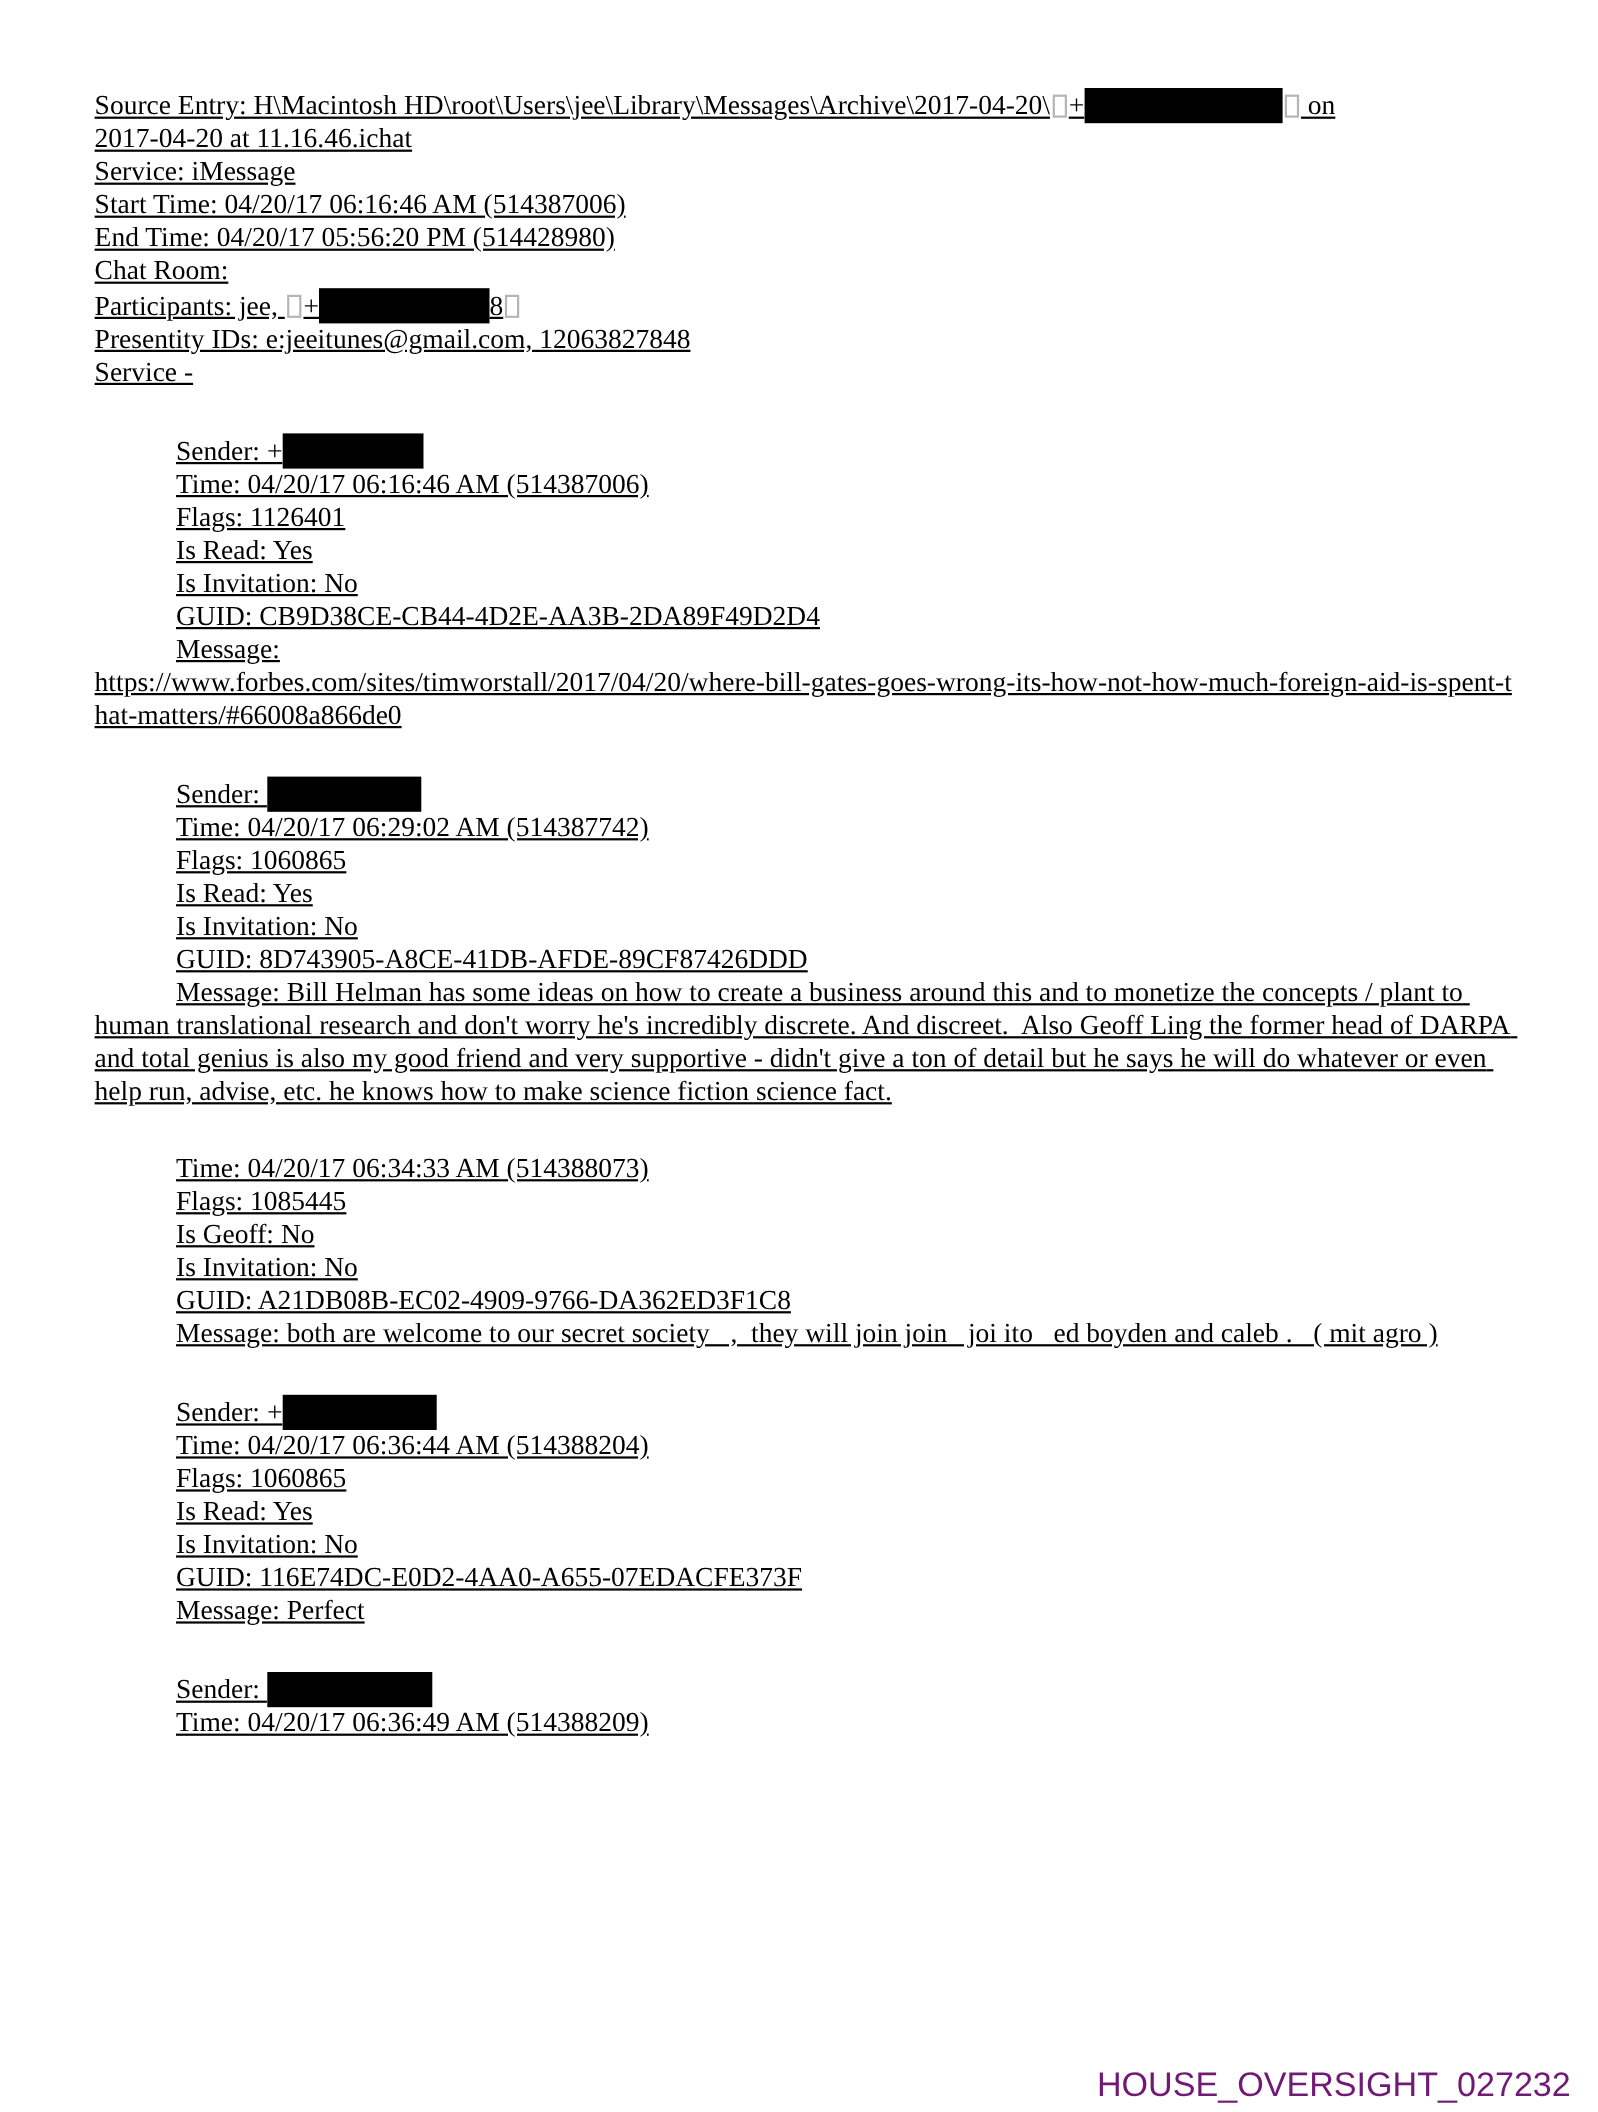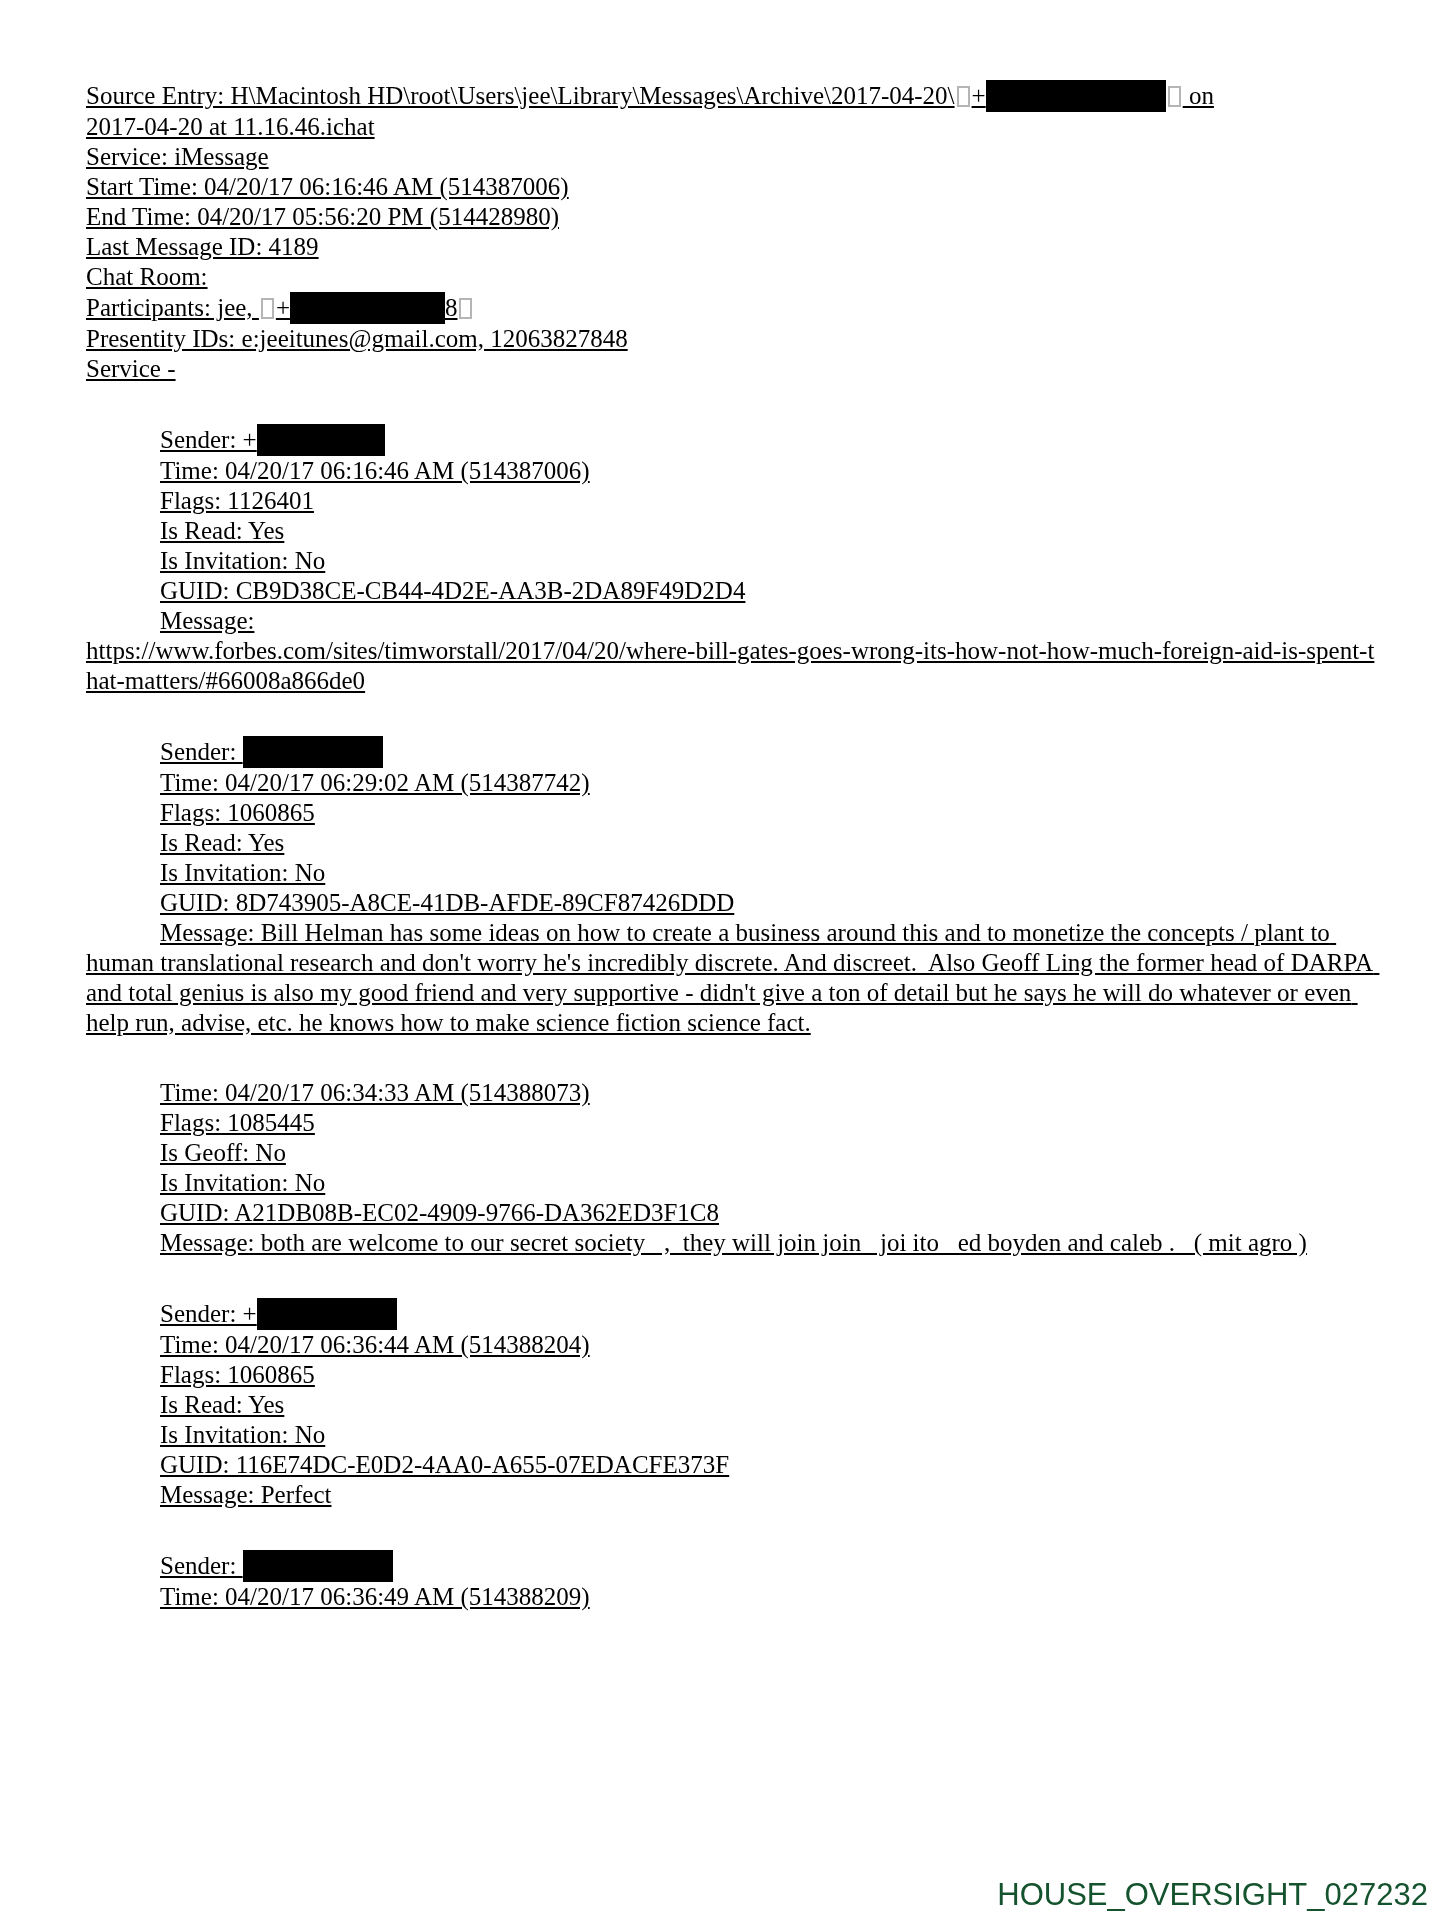--- a/index.html
+++ b/index.html
@@ -38,34 +38,33 @@
     margin: 0 2px;
     box-sizing: border-box;
   }
   .footer {
     position: absolute;
     right: 25px;
     bottom: 8px;
     font-family: "Liberation Sans", "DejaVu Sans", sans-serif;
     font-size: 31px;
     line-height: 34px;
-    color: #14532d;
+    color: #701a75;
   }
 </style>
 </head>
 <body>
 
 <div class="page">
   <div id="header-block">
       <div class="line"><span>Source Entry: H\Macintosh HD\root\Users\jee\Library\Messages\Archive\2017-04-20\</span><span class="box"></span><span>+</span><span class="redact" style="width: 180px;"></span><span class="box"></span><span> on</span></div>
       <div class="line"><span>2017-04-20 at 11.16.46.ichat</span></div>
       <div class="line"><span>Service: iMessage</span></div>
       <div class="line"><span>Start Time: 04/20/17 06:16:46 AM (514387006)</span></div>
       <div class="line"><span>End Time: 04/20/17 05:56:20 PM (514428980)</span></div>
-      <div class="line"><span>Last Message ID: 4189</span></div>
       <div class="line"><span>Chat Room:</span></div>
       <div class="line"><span>Participants: jee, </span><span class="box"></span><span>+</span><span class="redact" style="width: 155px;"></span><span>8</span><span class="box"></span></div>
       <div class="line"><span>Presentity IDs: e:jeeitunes@gmail.com, 12063827848</span></div>
       <div class="line"><span>Service -</span></div>
     </div>
   <div id="messages-list">
       <section class="msg">
         <div class="field"><span>Sender: +</span><span class="redact" style="width: 128px;"></span></div>
         <div class="field"><span>Time: 04/20/17 06:16:46 AM (514387006)</span></div>
         <div class="field"><span>Flags: 1126401</span></div>

